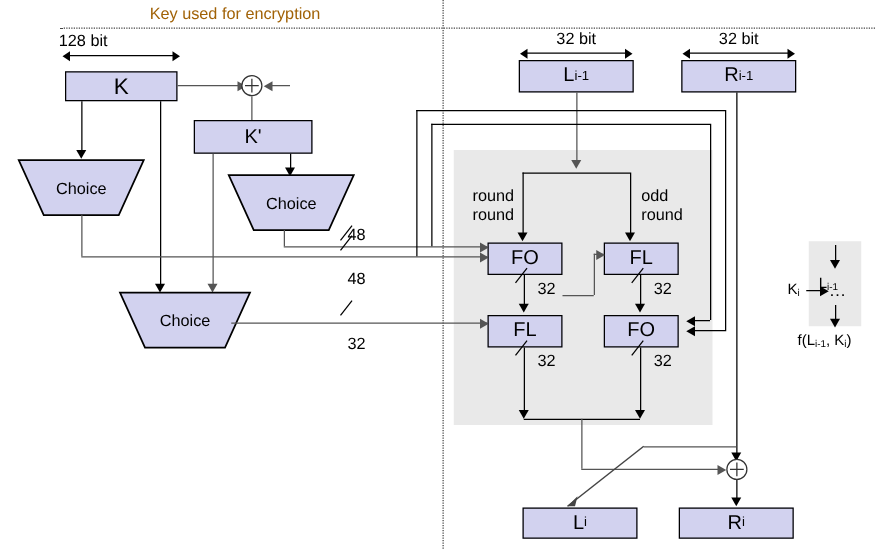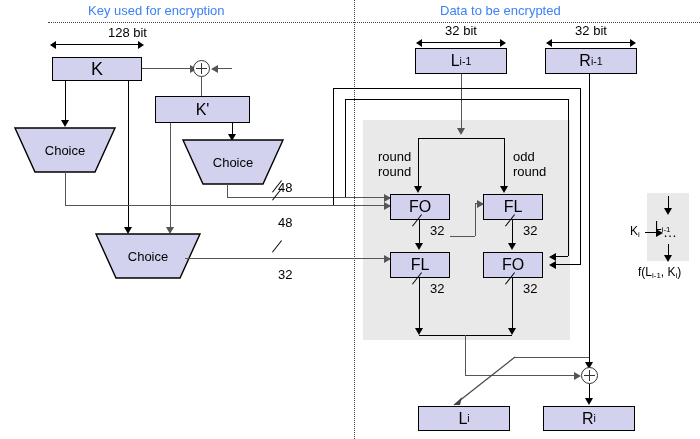--- a/index.html
+++ b/index.html
@@ -12,22 +12,23 @@
   }
   #stage{position:relative;width:700px;height:439px;}
 
   
   .abs{position:absolute;}
 
   
   .section-title{
     position:absolute;
     font-size:13px;
+    text-align:center;
     white-space:nowrap;
-    color:#3b82f6;
+    color:#a16207;
   }
 
   
   .dot-h{
     position:absolute;
     border-top:1px dotted #444;
     height:0;
   }
   .dot-v{
     position:absolute;
@@ -128,33 +129,32 @@
   
   .legend-panel{position:absolute;background:#e9e9e9;}
   .legend-dots{position:absolute;font-size:14px;letter-spacing:1px;color:#000;}
 </style>
 </head>
 <body>
 
 <div id="stage">
 
   <div class="section-title" style="left:88px;top:3px;width:200px;">Key used for encryption</div>
-  <div class="section-title" style="left:440px;top:3px;width:200px;">Data to be encrypted</div>
 
   <div class="dot-h" style="left:48px;top:22px;width:652px;"></div>
   <div class="dot-v" style="left:354px;top:0px;height:439px;"></div>
 
   <div class="gray-panel" style="left:363px;top:120px;width:207px;height:220px;"></div>
 
   <div class="dim" style="left:50px;top:40px;width:94px;">
     <div class="ah-l"></div>
       <div class="bar"></div>
       <div class="ah-r"></div>
   </div>
-  <div class="lbl c" style="left:47px;top:26px;width:100px;text-align:right;">128 bit</div>
+  <div class="lbl c" style="left:47px;top:26px;width:100px;text-align:left;">128 bit</div>
 
   <div class="box big" style="left:52px;top:57px;width:90px;height:24px;">K</div>
 
   <div class="ln h" style="left:142px;top:68px;width:50px;"></div>
   <div class="arrow-r" style="left:190px;top:65px;"></div>
 
   <div class="xor" style="left:193px;top:60px;"></div>
 
 
   <div class="ln h" style="left:214px;top:68px;width:18px;"></div>

